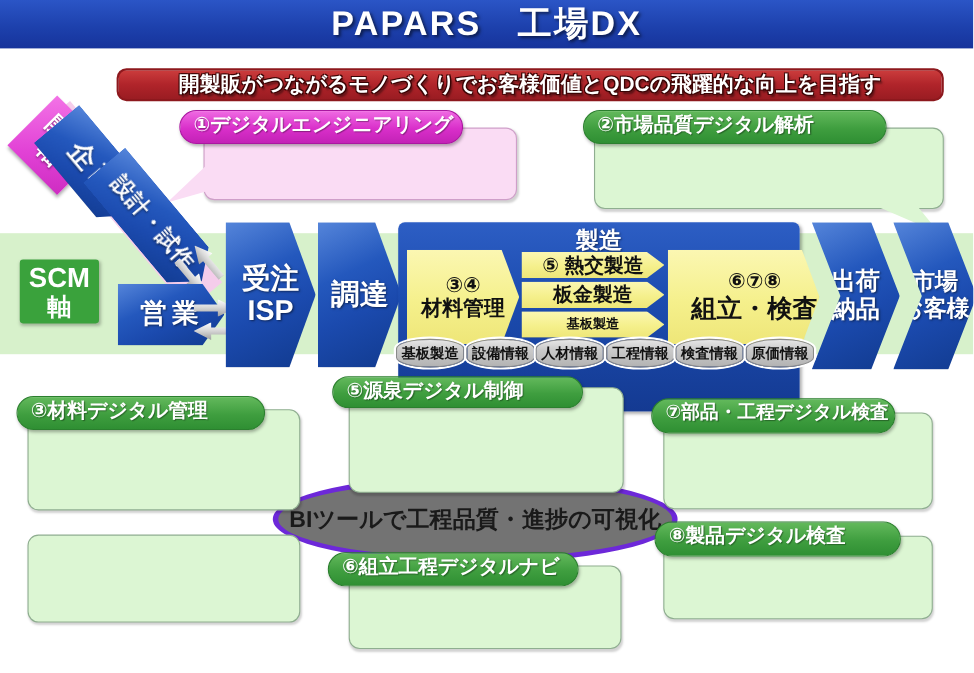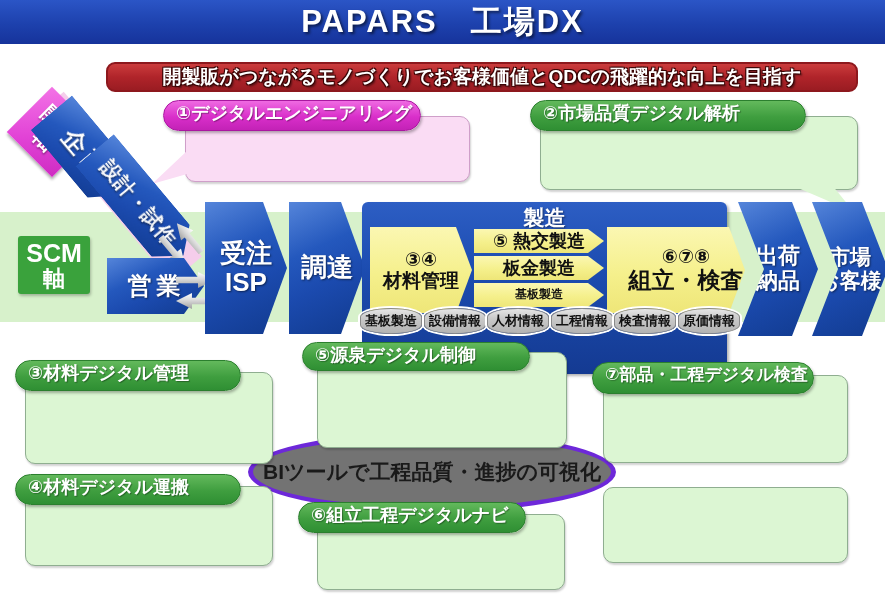--- a/index.html
+++ b/index.html
@@ -220,34 +220,34 @@
   <div class="bi-ellipse">
     <span class="t">BIツールで工程品質・進捗の可視化</span>
   </div>
 
   <div class="note-body" style="left:25px;top:372px;width:248px;height:92px;"></div>
   <div class="pill green" style="left:15px;top:360px;width:226px;height:31px;">
     <span>③材料デジタル管理</span>
   </div>
 
   <div class="note-body" style="left:25px;top:486px;width:248px;height:80px;"></div>
-  <div class="pill green" style="left:15px;top:474px;width:226px;height:31px;">
-    <span>④材料デジタル運搬</span>
-  </div>
 
   <div class="note-body" style="left:317px;top:352px;width:250px;height:96px;"></div>
   <div class="pill green" style="left:302px;top:342px;width:228px;height:29px;">
     <span>⑤源泉デジタル制御</span>
   </div>
 
   <div class="note-body" style="left:317px;top:514px;width:248px;height:76px;"></div>
   <div class="pill green" style="left:298px;top:502px;width:228px;height:31px;">
     <span>⑥組立工程デジタルナビ</span>
   </div>
 
   <div class="note-body" style="left:603px;top:375px;width:245px;height:88px;"></div>
   <div class="pill green" style="left:592px;top:362px;width:222px;height:32px;font-size:17px;">
     <span>⑦部品・工程デジタル検査</span>
   </div>
 
   <div class="note-body" style="left:603px;top:487px;width:245px;height:76px;"></div>
+  <div class="pill green" style="left:595px;top:474px;width:224px;height:32px;">
+    <span>⑧製品デジタル検査</span>
+  </div>
 
 </div>
 
 </body></html>

